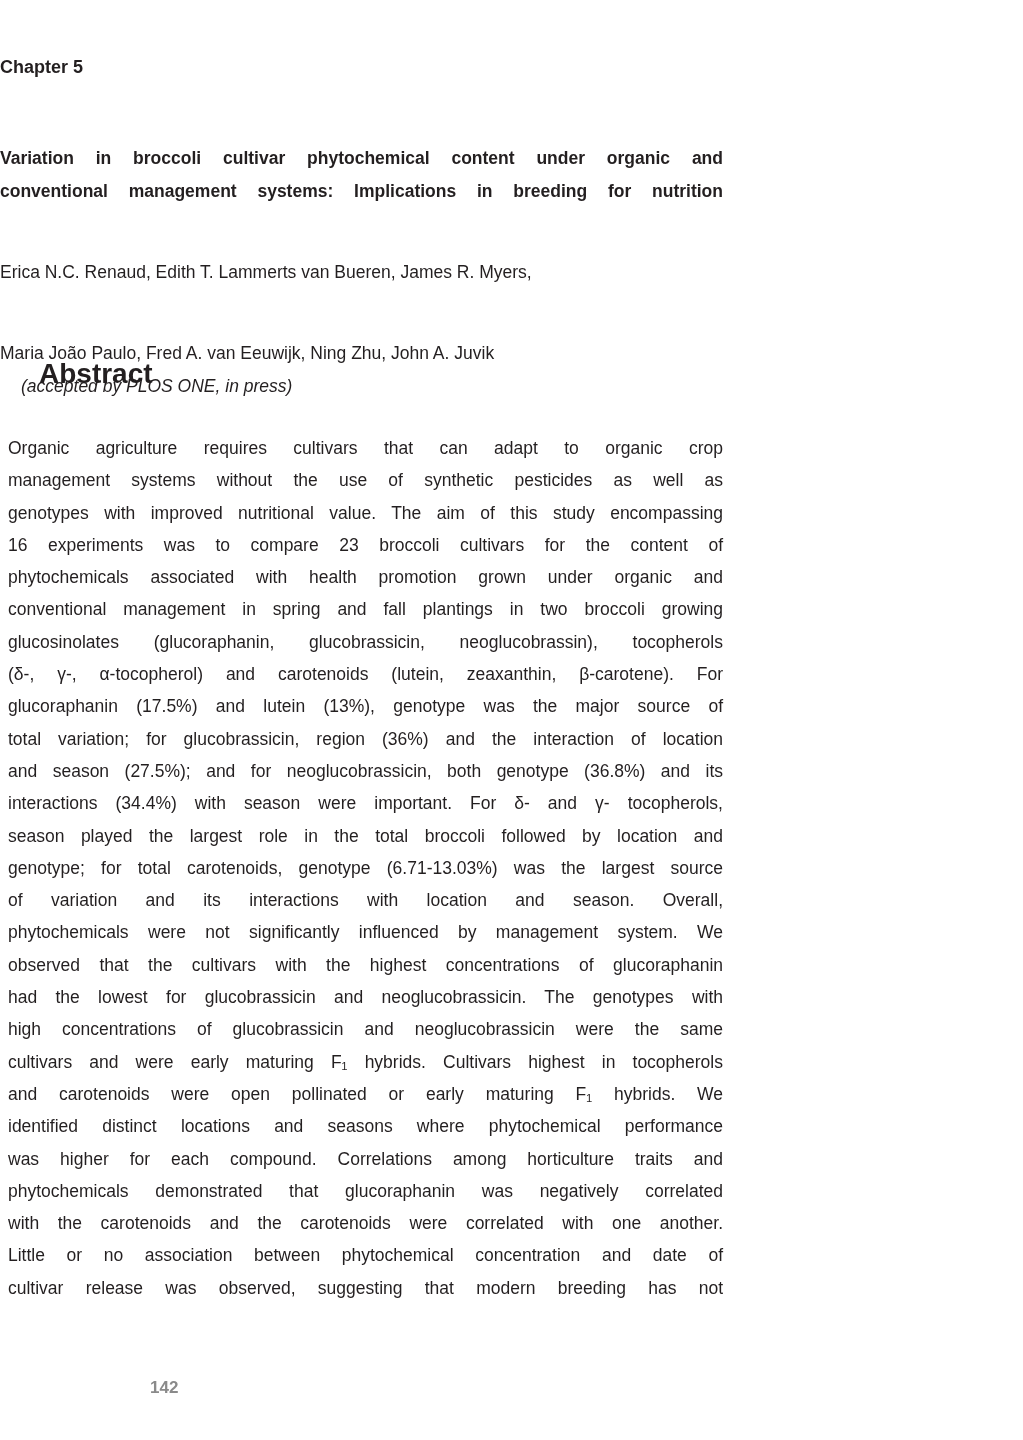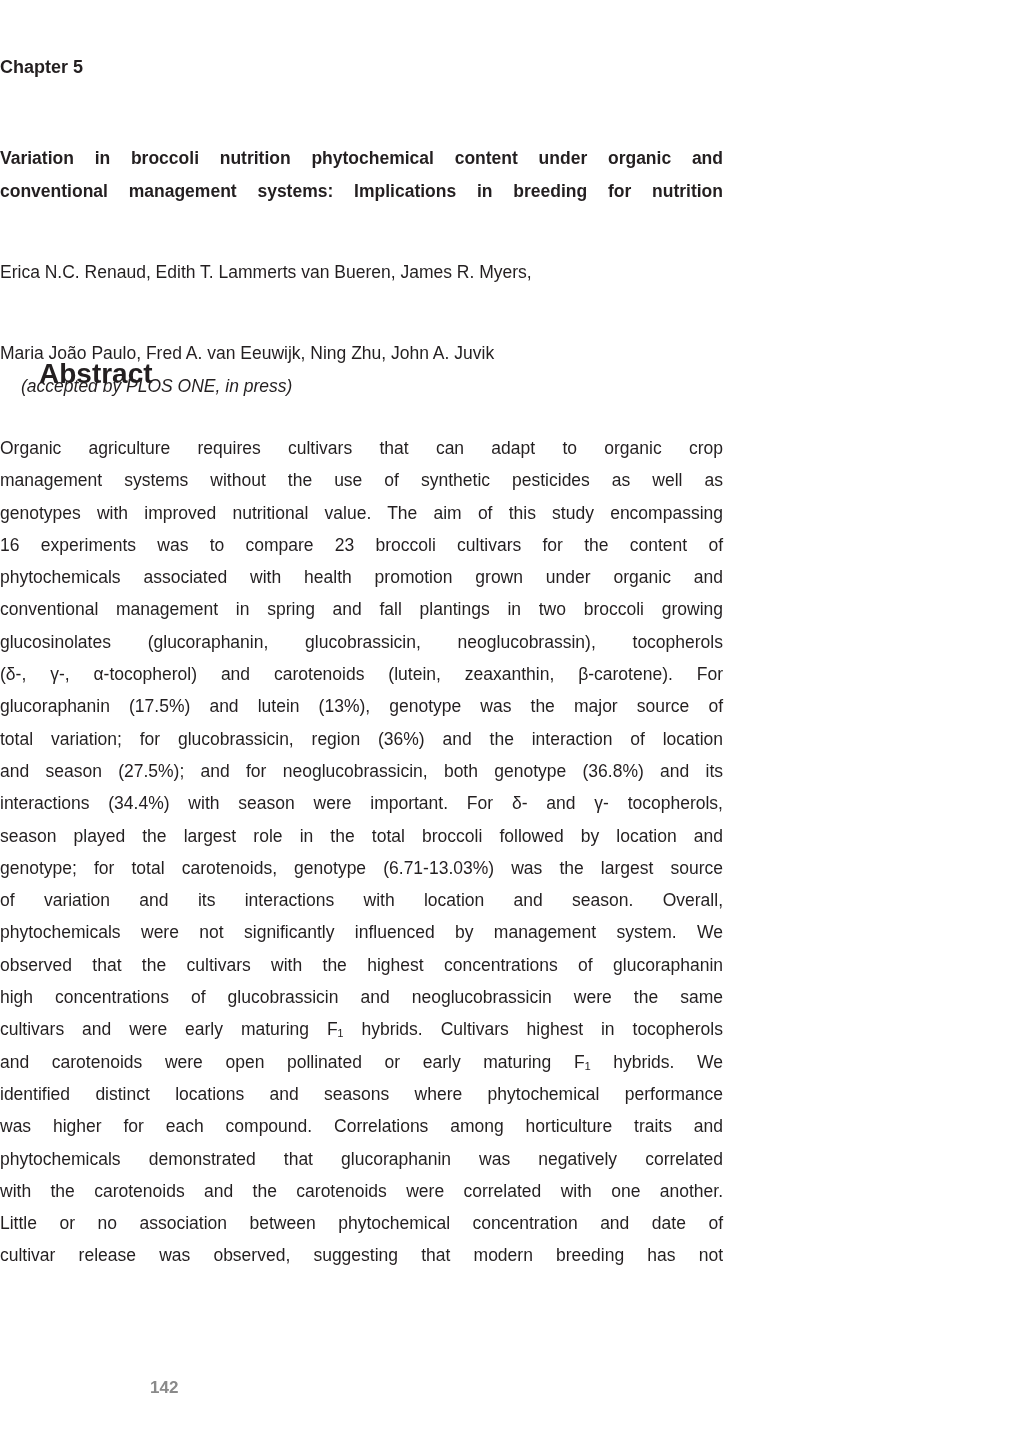--- a/index.html
+++ b/index.html
@@ -64,41 +64,42 @@
     top: 432px;
     left: 0;
     width: 723px;
   }
   .bline {
     height: 32.3px;
     line-height: 32.3px;
     font-size: 17.5px;
     text-align: justify;
     text-align-last: justify;
+    margin-left: 8px;
   }
   .page-number {
     position: absolute;
     top: 1352px;
     left: 150px;
     font-size: 17px;
     font-weight: bold;
     line-height: 30px;
     color: #8a8a8a;
     margin-top: 21px;
   }
 </style>
 </head>
 <body>
 
 <div class="page">
 
   <div class="chapter-label">Chapter 5</div>
 
   <div class="title-block">
-    <div class="tline title-line">Variation in broccoli nutrition phytochemical content under organic and</div>
+    <div class="tline title-line">Variation in broccoli cultivar phytochemical content under organic and</div>
     <div class="tline title-line">conventional management systems: Implications in breeding for nutrition</div>
     <div class="tline author-line">Erica N.C. Renaud, Edith T. Lammerts van Bueren, James R. Myers,</div>
     <div class="tline author-line">Maria João Paulo, Fred A. van Eeuwijk, Ning Zhu, John A. Juvik</div>
     <div class="tline pub-note">(accepted by PLOS ONE, in press)</div>
   </div>
 
   <div class="abstract-heading">Abstract</div>
 
   <div class="abstract-body">
     <div class="bline">Organic agriculture requires cultivars that can adapt to organic crop</div>
@@ -111,20 +112,21 @@
     <div class="bline">(δ-, γ-, α-tocopherol) and carotenoids (lutein, zeaxanthin, β-carotene). For</div>
     <div class="bline">glucoraphanin (17.5%) and lutein (13%), genotype was the major source of</div>
     <div class="bline">total variation; for glucobrassicin, region (36%) and the interaction of location</div>
     <div class="bline">and season (27.5%); and for neoglucobrassicin, both genotype (36.8%) and its</div>
     <div class="bline">interactions (34.4%) with season were important. For δ- and γ- tocopherols,</div>
     <div class="bline">season played the largest role in the total broccoli followed by location and</div>
     <div class="bline">genotype; for total carotenoids, genotype (6.71-13.03%) was the largest source</div>
     <div class="bline">of variation and its interactions with location and season. Overall,</div>
     <div class="bline">phytochemicals were not significantly influenced by management system. We</div>
     <div class="bline">observed that the cultivars with the highest concentrations of glucoraphanin</div>
+    <div class="bline">had the lowest for glucobrassicin and neoglucobrassicin. The genotypes with</div>
     <div class="bline">high concentrations of glucobrassicin and neoglucobrassicin were the same</div>
     <div class="bline">cultivars and were early maturing F₁ hybrids. Cultivars highest in tocopherols</div>
     <div class="bline">and carotenoids were open pollinated or early maturing F₁ hybrids. We</div>
     <div class="bline">identified distinct locations and seasons where phytochemical performance</div>
     <div class="bline">was higher for each compound. Correlations among horticulture traits and</div>
     <div class="bline">phytochemicals demonstrated that glucoraphanin was negatively correlated</div>
     <div class="bline">with the carotenoids and the carotenoids were correlated with one another.</div>
     <div class="bline">Little or no association between phytochemical concentration and date of</div>
     <div class="bline">cultivar release was observed, suggesting that modern breeding has not</div>
   </div>

